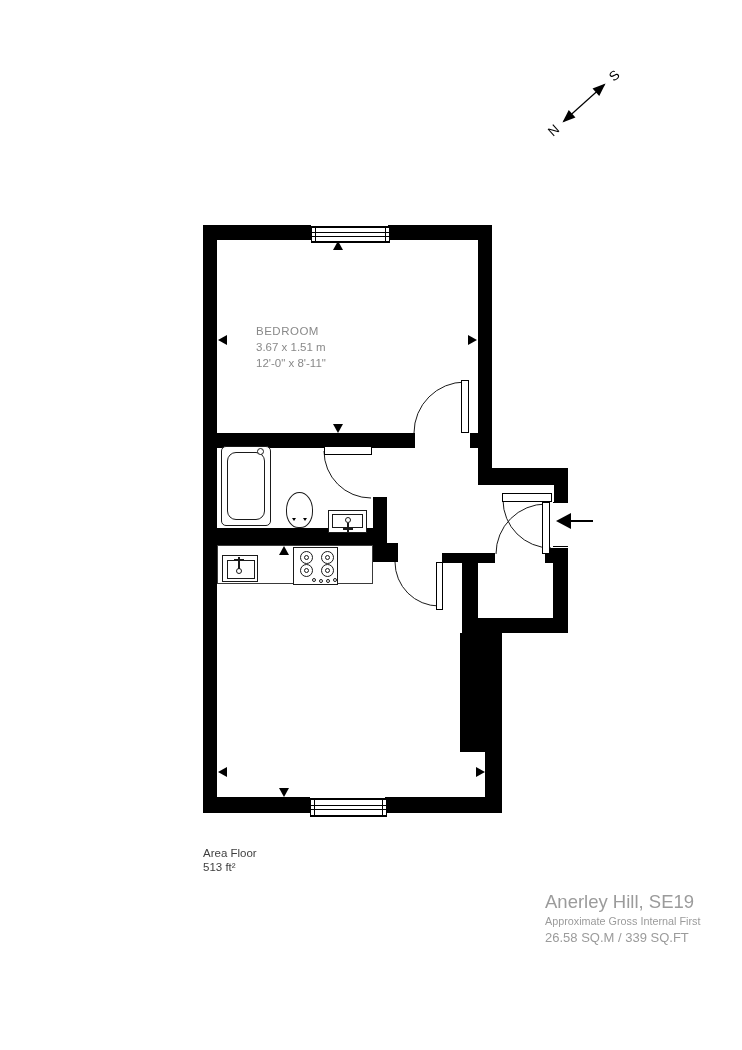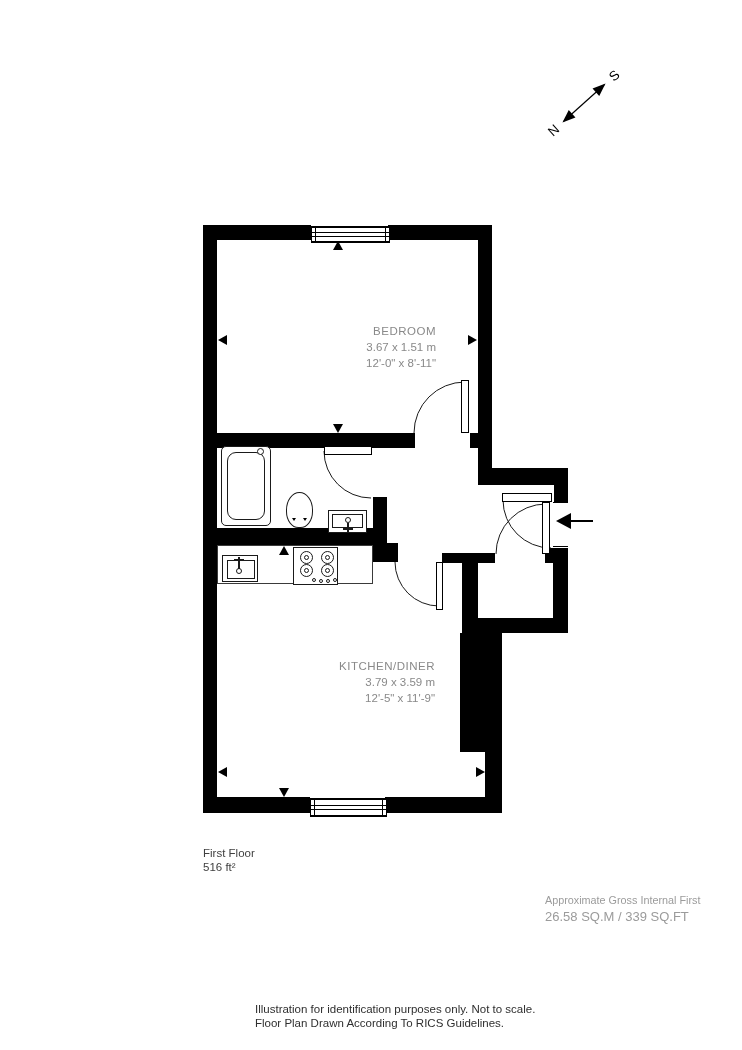--- a/index.html
+++ b/index.html
@@ -16,21 +16,21 @@
   .window .h1{top:30%;} .window .h2{top:62%;}
   .window .v1,.window .v2{position:absolute;top:0;bottom:0;width:1px;background:#000;}
   .window .v1{left:3px;} .window .v2{right:3px;}
   
   .dimarrow{position:absolute;width:0;height:0;z-index:4;}
   .up{border-left:5px solid transparent;border-right:5px solid transparent;border-bottom:9px solid #000;}
   .down{border-left:5px solid transparent;border-right:5px solid transparent;border-top:9px solid #000;}
   .left{border-top:5px solid transparent;border-bottom:5px solid transparent;border-right:9px solid #000;}
   .right{border-top:5px solid transparent;border-bottom:5px solid transparent;border-left:9px solid #000;}
   
-  .room-label{position:absolute;width:180px;text-align:right;color:#898989;font-size:11.5px;line-height:16px;z-index:7;}
+  .room-label{position:absolute;width:180px;text-align:left;color:#898989;font-size:11.5px;line-height:16px;z-index:7;}
   .room-name{letter-spacing:0.5px;}
   .floor-label{position:absolute;left:203px;top:846px;color:#3f3f3f;font-size:11.5px;line-height:14px;z-index:7;}
   .title-block{position:absolute;left:545px;top:891px;color:#9b9b9b;z-index:7;}
   .title-address{font-size:18.5px;line-height:21px;}
   .title-sub{font-size:10.8px;line-height:13px;margin-top:3px;}
   .title-area{font-size:13px;line-height:16px;margin-top:2px;}
   .footer{position:absolute;left:255px;top:1002px;color:#2f2f2f;font-size:11.5px;line-height:14px;z-index:7;}
   
   .entry-line{position:absolute;left:571px;top:520px;width:22px;height:2px;background:#000;z-index:6;}
   .entry-head{position:absolute;left:556px;top:513px;width:0;height:0;z-index:6;
@@ -160,34 +160,26 @@
   <div class="dimarrow up" style="left:279px;top:546px"></div>
   <div class="dimarrow down" style="left:279px;top:788px"></div>
   <div class="dimarrow left" style="left:218px;top:767px"></div>
   <div class="dimarrow right" style="left:476px;top:767px"></div>
 
   <div class="room-label" style="left:256px;top:323px">
     <div class="room-name">BEDROOM</div>
     <div>3.67 x 1.51 m</div>
     <div>12'-0" x 8'-11"</div>
   </div>
-  <div class="room-label" style="left:255px;top:658px">
-    <div class="room-name">KITCHEN/DINER</div>
-    <div>3.79 x 3.59 m</div>
-    <div>12'-5" x 11'-9"</div>
-  </div>
 
   <div class="floor-label">
-    <div>First Floor</div>
-    <div>516 ft²</div>
+    <div>Area Floor</div>
+    <div>513 ft²</div>
   </div>
 
   <div class="title-block">
+    <div class="title-address">Anerley Hill, SE19</div>
     <div class="title-sub">Approximate Gross Internal First</div>
     <div class="title-area">26.58 SQ.M / 339 SQ.FT</div>
   </div>
 
-  <div class="footer">
-    <div>Illustration for identification purposes only. Not to scale.</div>
-    <div>Floor Plan Drawn According To RICS Guidelines.</div>
-  </div>
 
 </div>
 
 </body></html>

